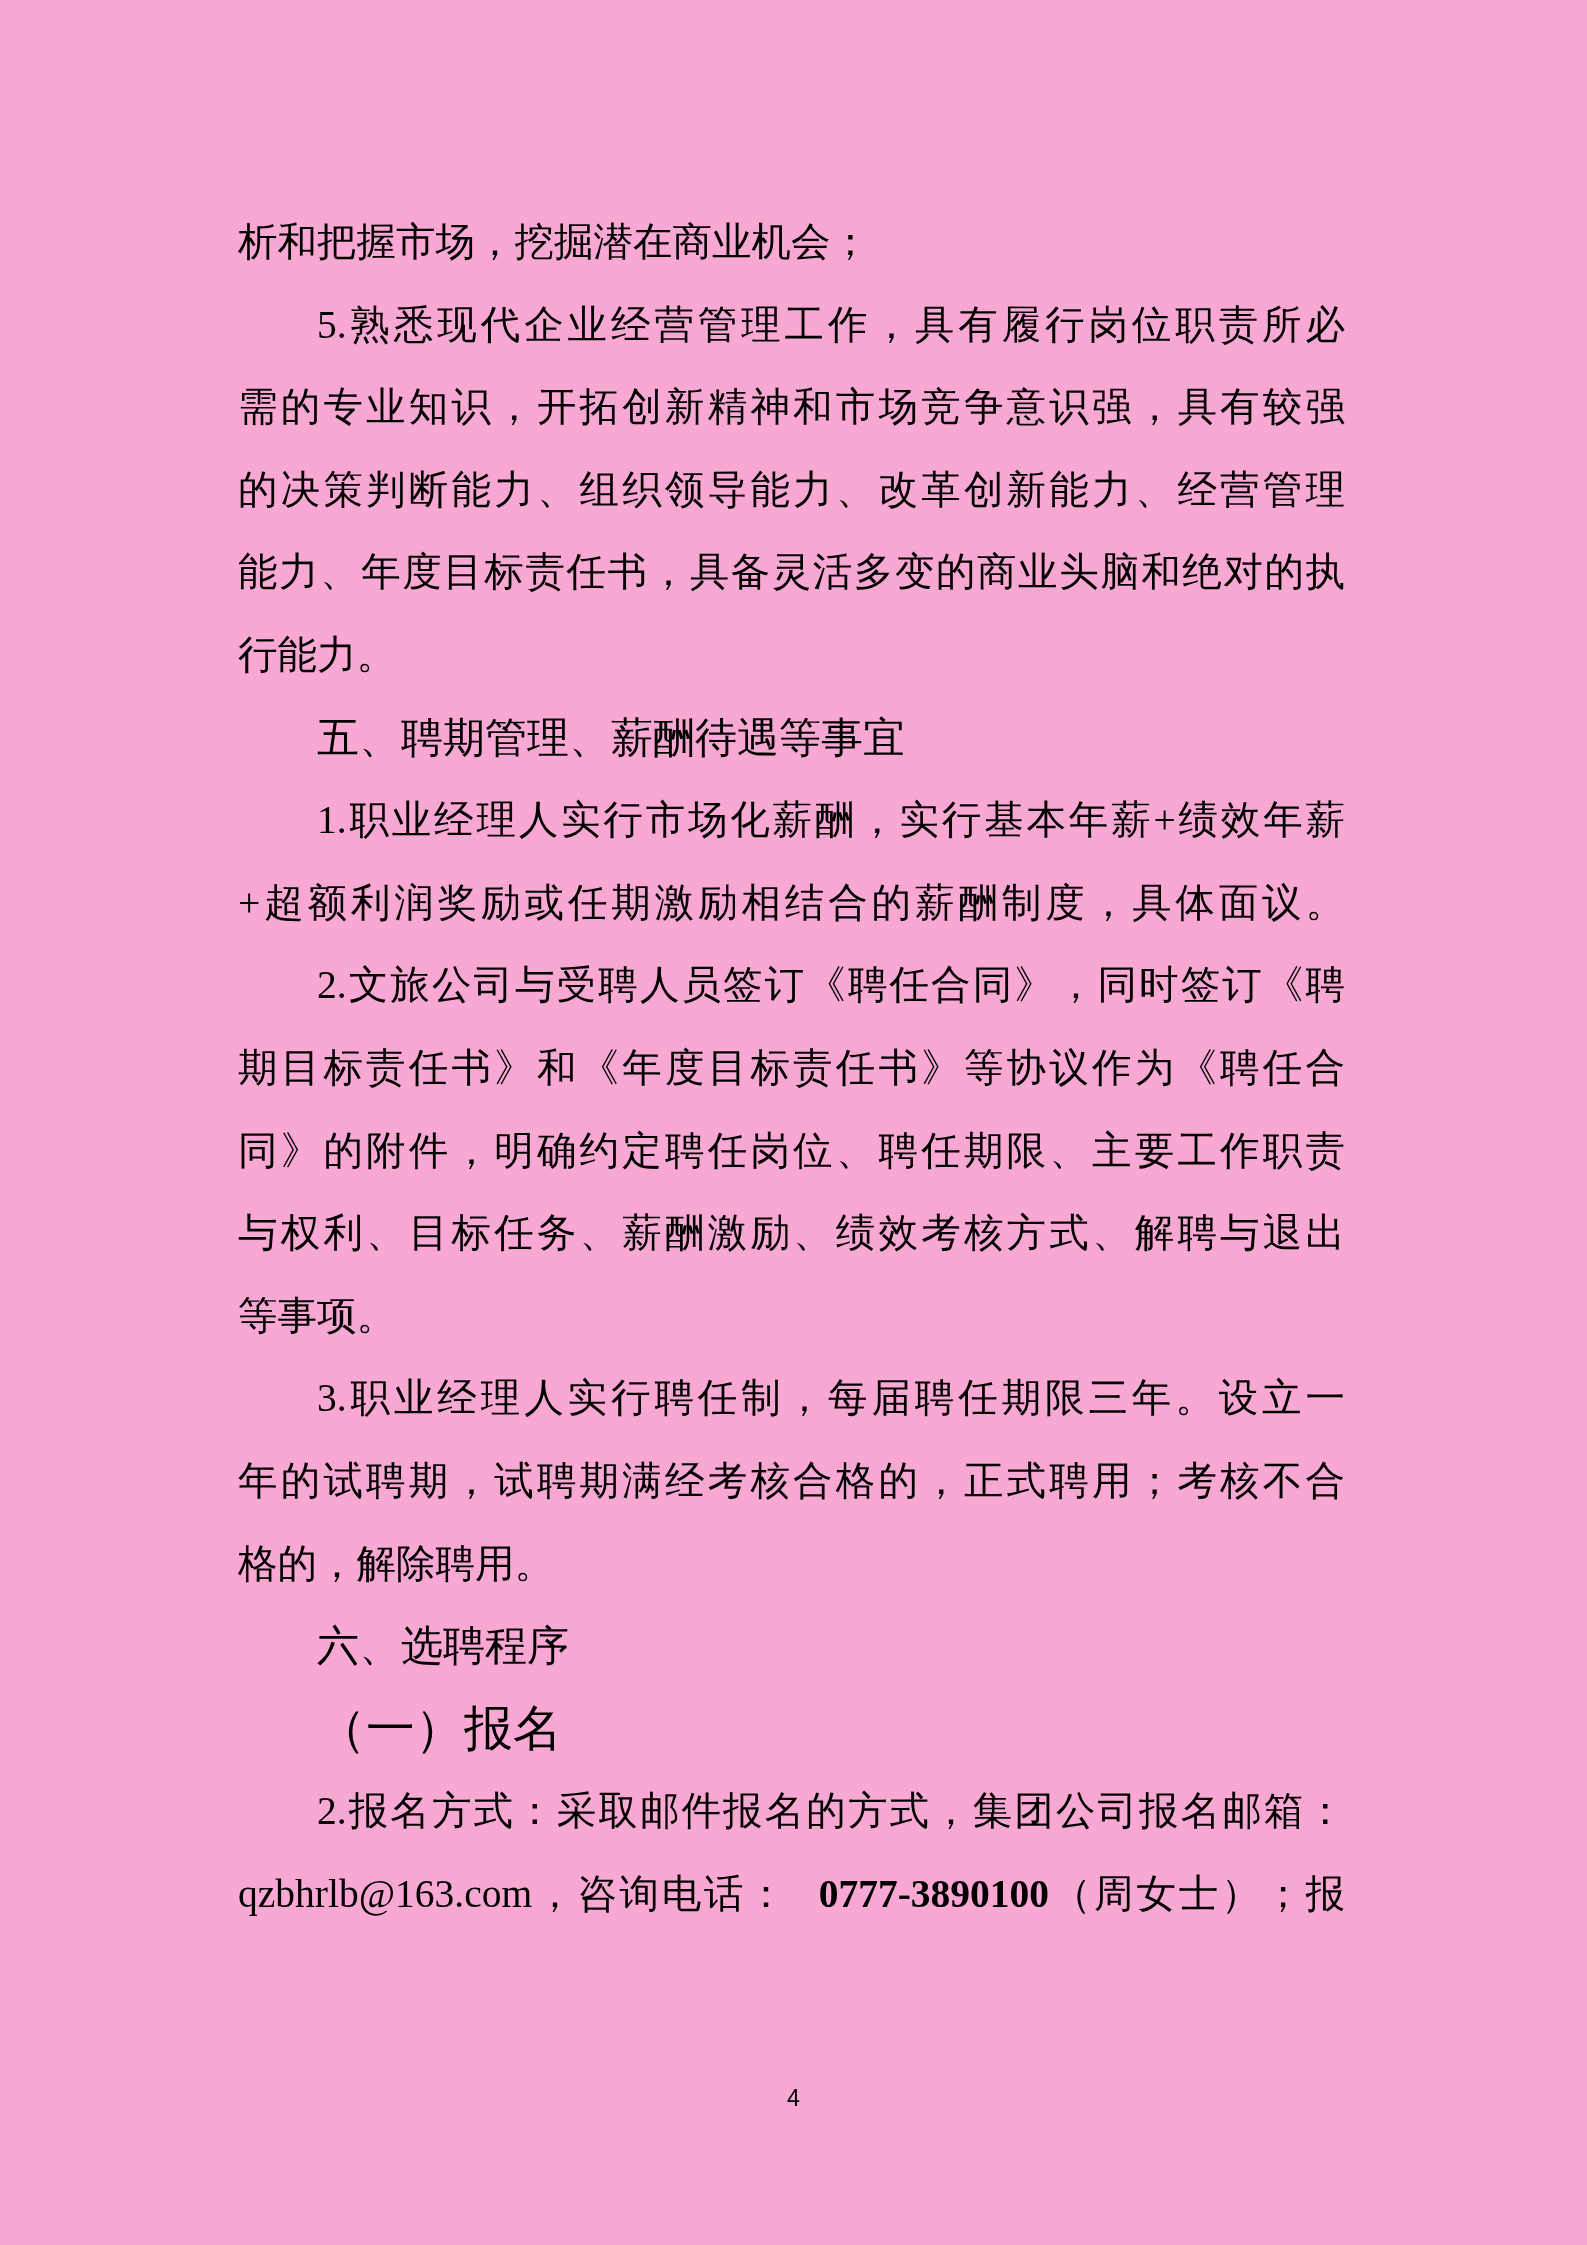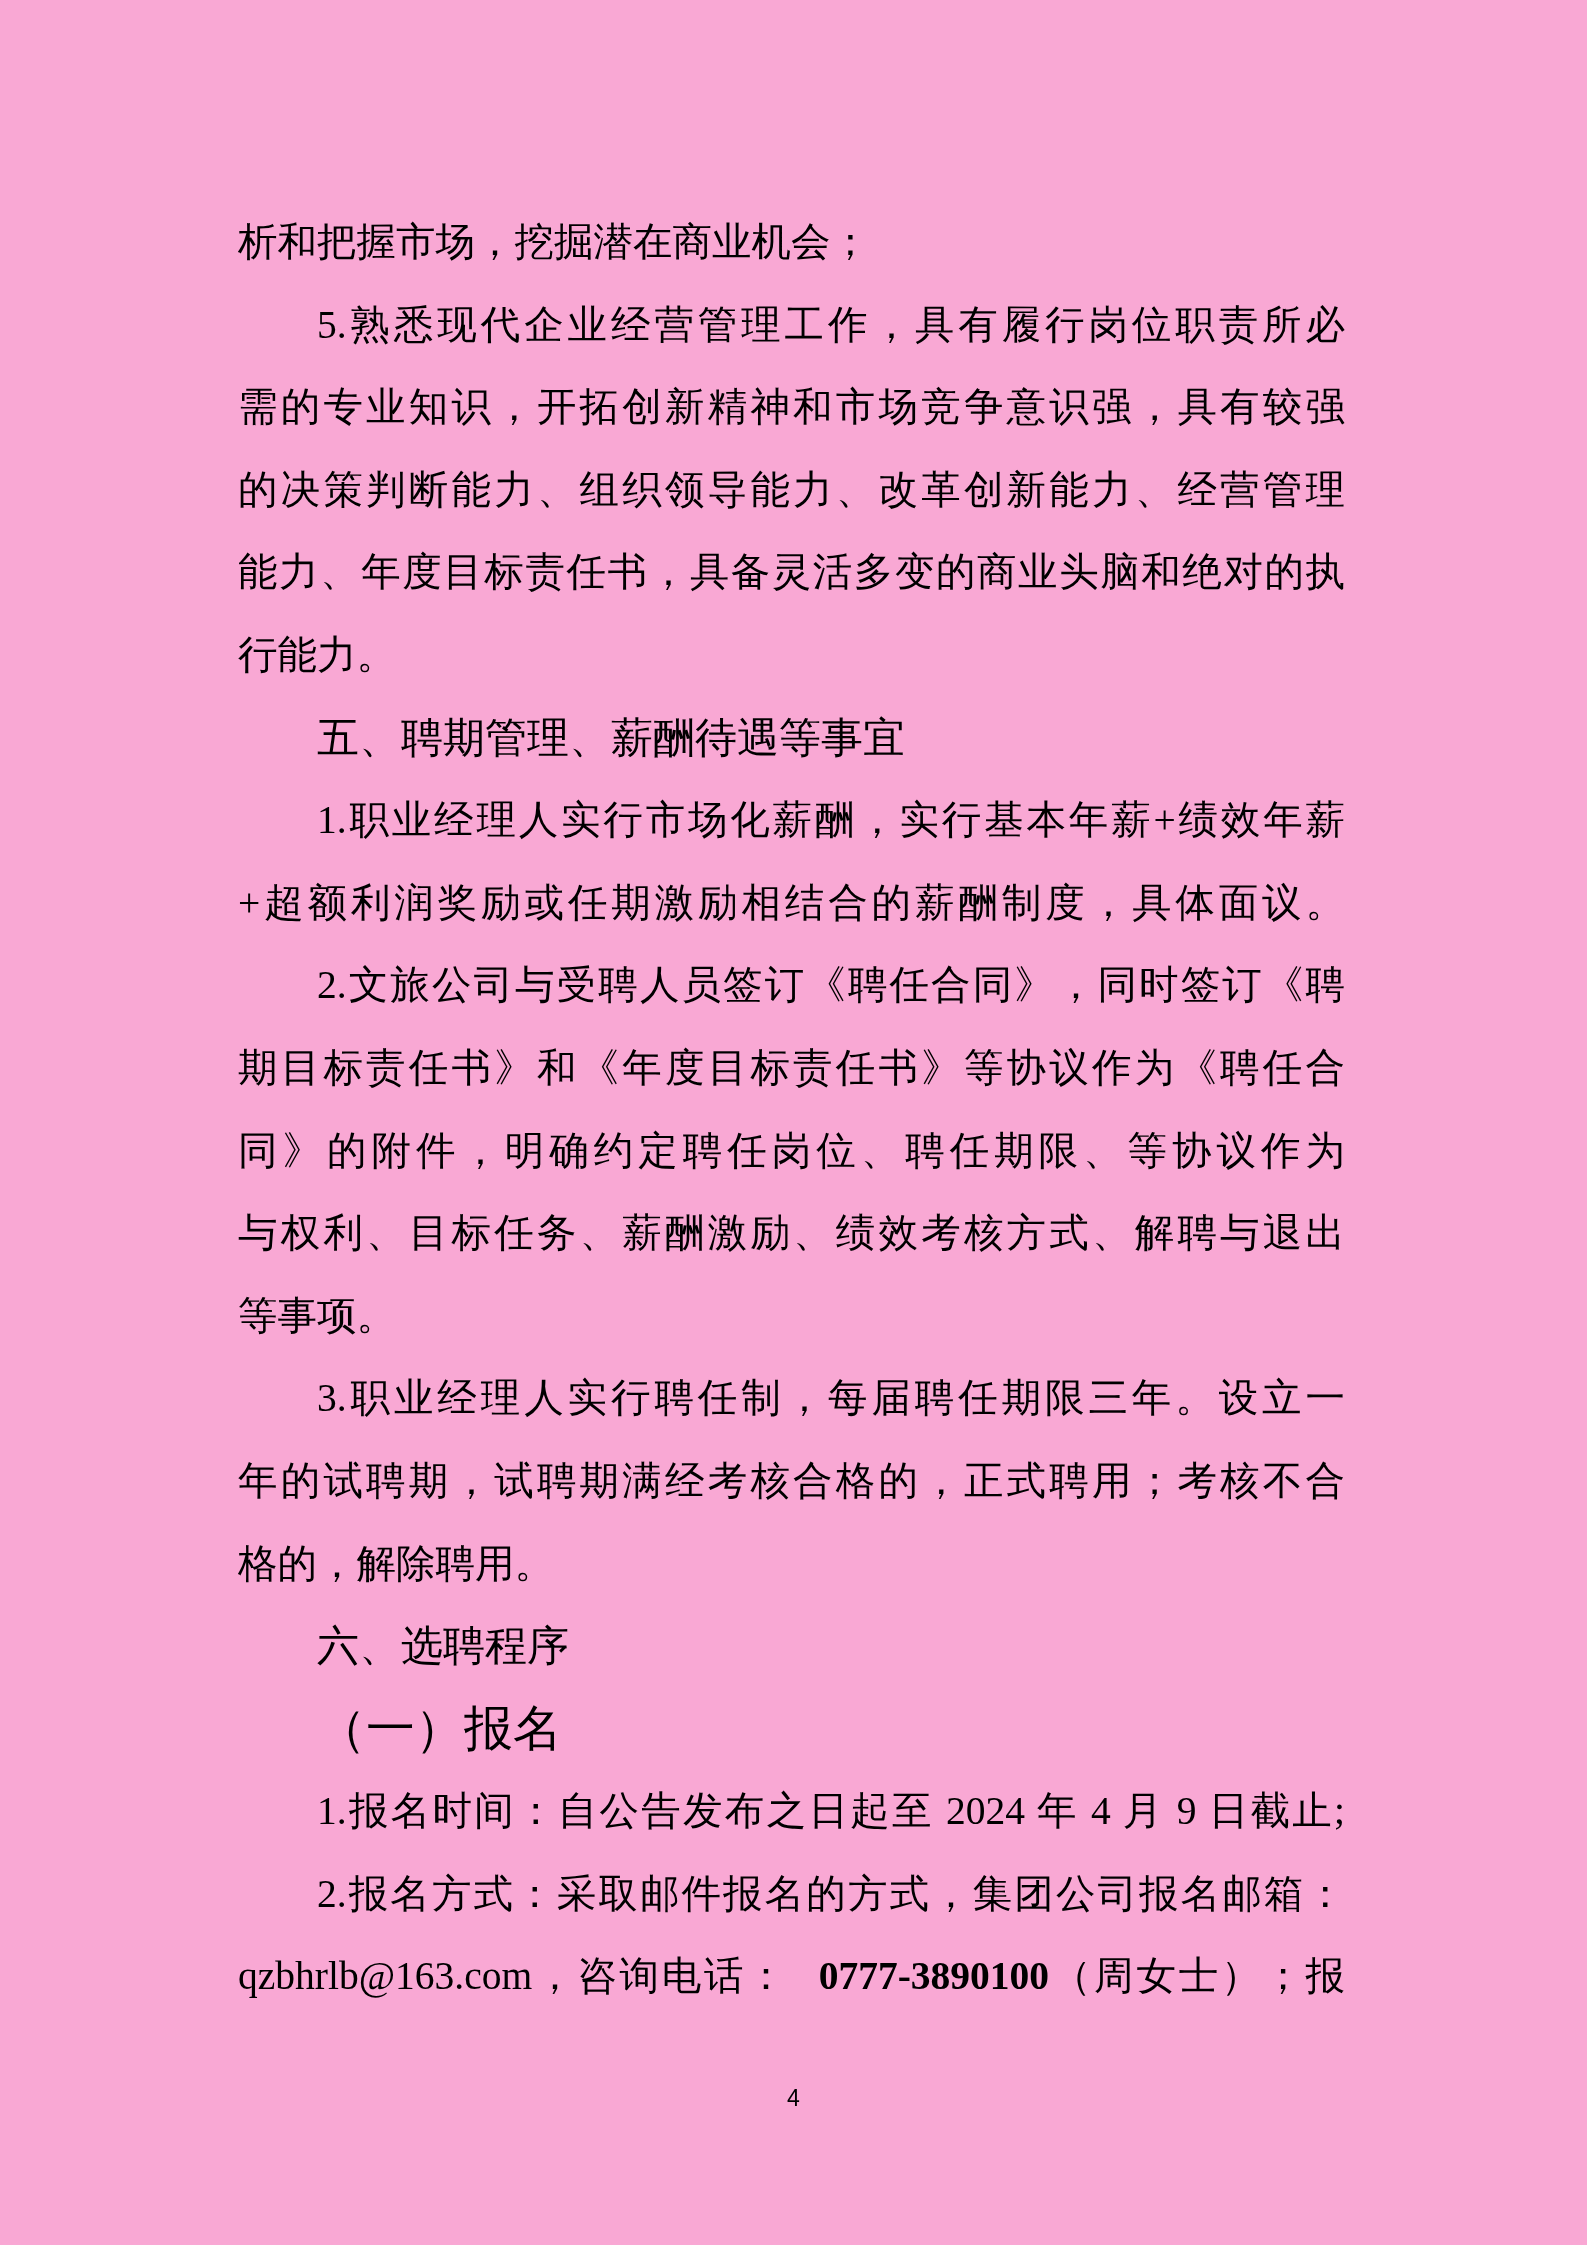--- a/index.html
+++ b/index.html
@@ -63,33 +63,32 @@
     <div class="line j">能力、年度目标责任书，具备灵活多变的商业头脑和绝对的执</div>
     <div class="line">行能力。</div>
 
     <div class="line ind heading">五、聘期管理、薪酬待遇等事宜</div>
 
     <div class="line j ind">1.职业经理人实行市场化薪酬，实行基本年薪+绩效年薪</div>
     <div class="line j">+超额利润奖励或任期激励相结合的薪酬制度，具体面议。</div>
 
     <div class="line j ind">2.文旅公司与受聘人员签订《聘任合同》，同时签订《聘</div>
     <div class="line j">期目标责任书》和《年度目标责任书》等协议作为《聘任合</div>
-    <div class="line j">同》的附件，明确约定聘任岗位、聘任期限、等协议作为</div>
+    <div class="line j">同》的附件，明确约定聘任岗位、聘任期限、主要工作职责</div>
     <div class="line j">与权利、目标任务、薪酬激励、绩效考核方式、解聘与退出</div>
     <div class="line">等事项。</div>
 
     <div class="line j ind">3.职业经理人实行聘任制，每届聘任期限三年。设立一</div>
     <div class="line j">年的试聘期，试聘期满经考核合格的，正式聘用；考核不合</div>
     <div class="line">格的，解除聘用。</div>
 
     <div class="line ind heading">六、选聘程序</div>
 
     <div class="line ind kai">（一）报名</div>
 
-    <div class="line j ind">1.报名时间：自公告发布之日起至 2024 年 4 月 9 日截止;</div>
     <div class="line j ind">2.报名方式：采取邮件报名的方式，集团公司报名邮箱：</div>
 
     <div class="line j"><span>qzbhrlb@163.com，咨询电话：</span><span class="bold">0777-3890100</span><span>（周女士）；报</span></div>
 
   </div>
 
   <div class="pagenum">4</div>
 </div>
 
 </body></html>

